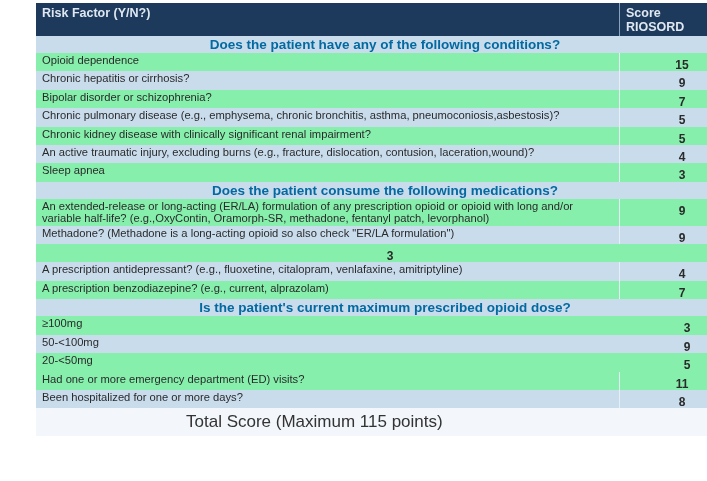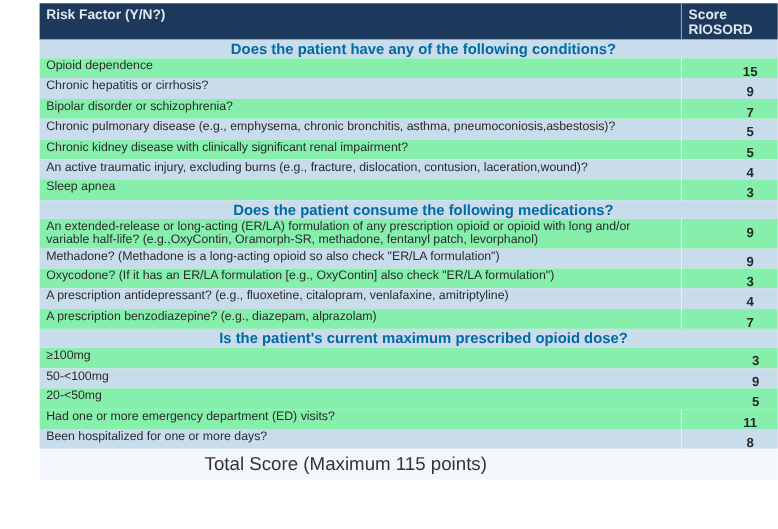--- a/index.html
+++ b/index.html
@@ -64,29 +64,28 @@
   <div class="sec">Does the patient consume the following medications?</div>
   <div class="row odd">
       <div class="c1">An extended-release or long-acting (ER/LA) formulation of any prescription opioid or opioid with long and/or variable half-life? (e.g.,OxyContin, Oramorph-SR, methadone, fentanyl patch, levorphanol)</div>
       <div class="c2">9</div>
     </div>
   <div class="row even">
       <div class="c1">Methadone? (Methadone is a long-acting opioid so also check "ER/LA formulation")</div>
       <div class="c2">9</div>
     </div>
   <div class="row odd">
-      <div class="c1">Oxycodone? (If it has an ER/LA formulation [e.g., OxyContin] also check "ER/LA formulation")</div>
       <div class="c2">3</div>
     </div>
   <div class="row even">
       <div class="c1">A prescription antidepressant? (e.g., fluoxetine, citalopram, venlafaxine, amitriptyline)</div>
       <div class="c2">4</div>
     </div>
   <div class="row odd">
-      <div class="c1">A prescription benzodiazepine? (e.g., diazepam, alprazolam)</div>
+      <div class="c1">A prescription benzodiazepine? (e.g., current, alprazolam)</div>
       <div class="c2">7</div>
     </div>
 
   <div class="sec">Is the patient's current maximum prescribed opioid dose?</div>
   <div class="row odd dose">
       <div class="c1">≥100mg</div>
       <div class="c2">3</div>
     </div>
   <div class="row even dose">
       <div class="c1">50-&lt;100mg</div>

